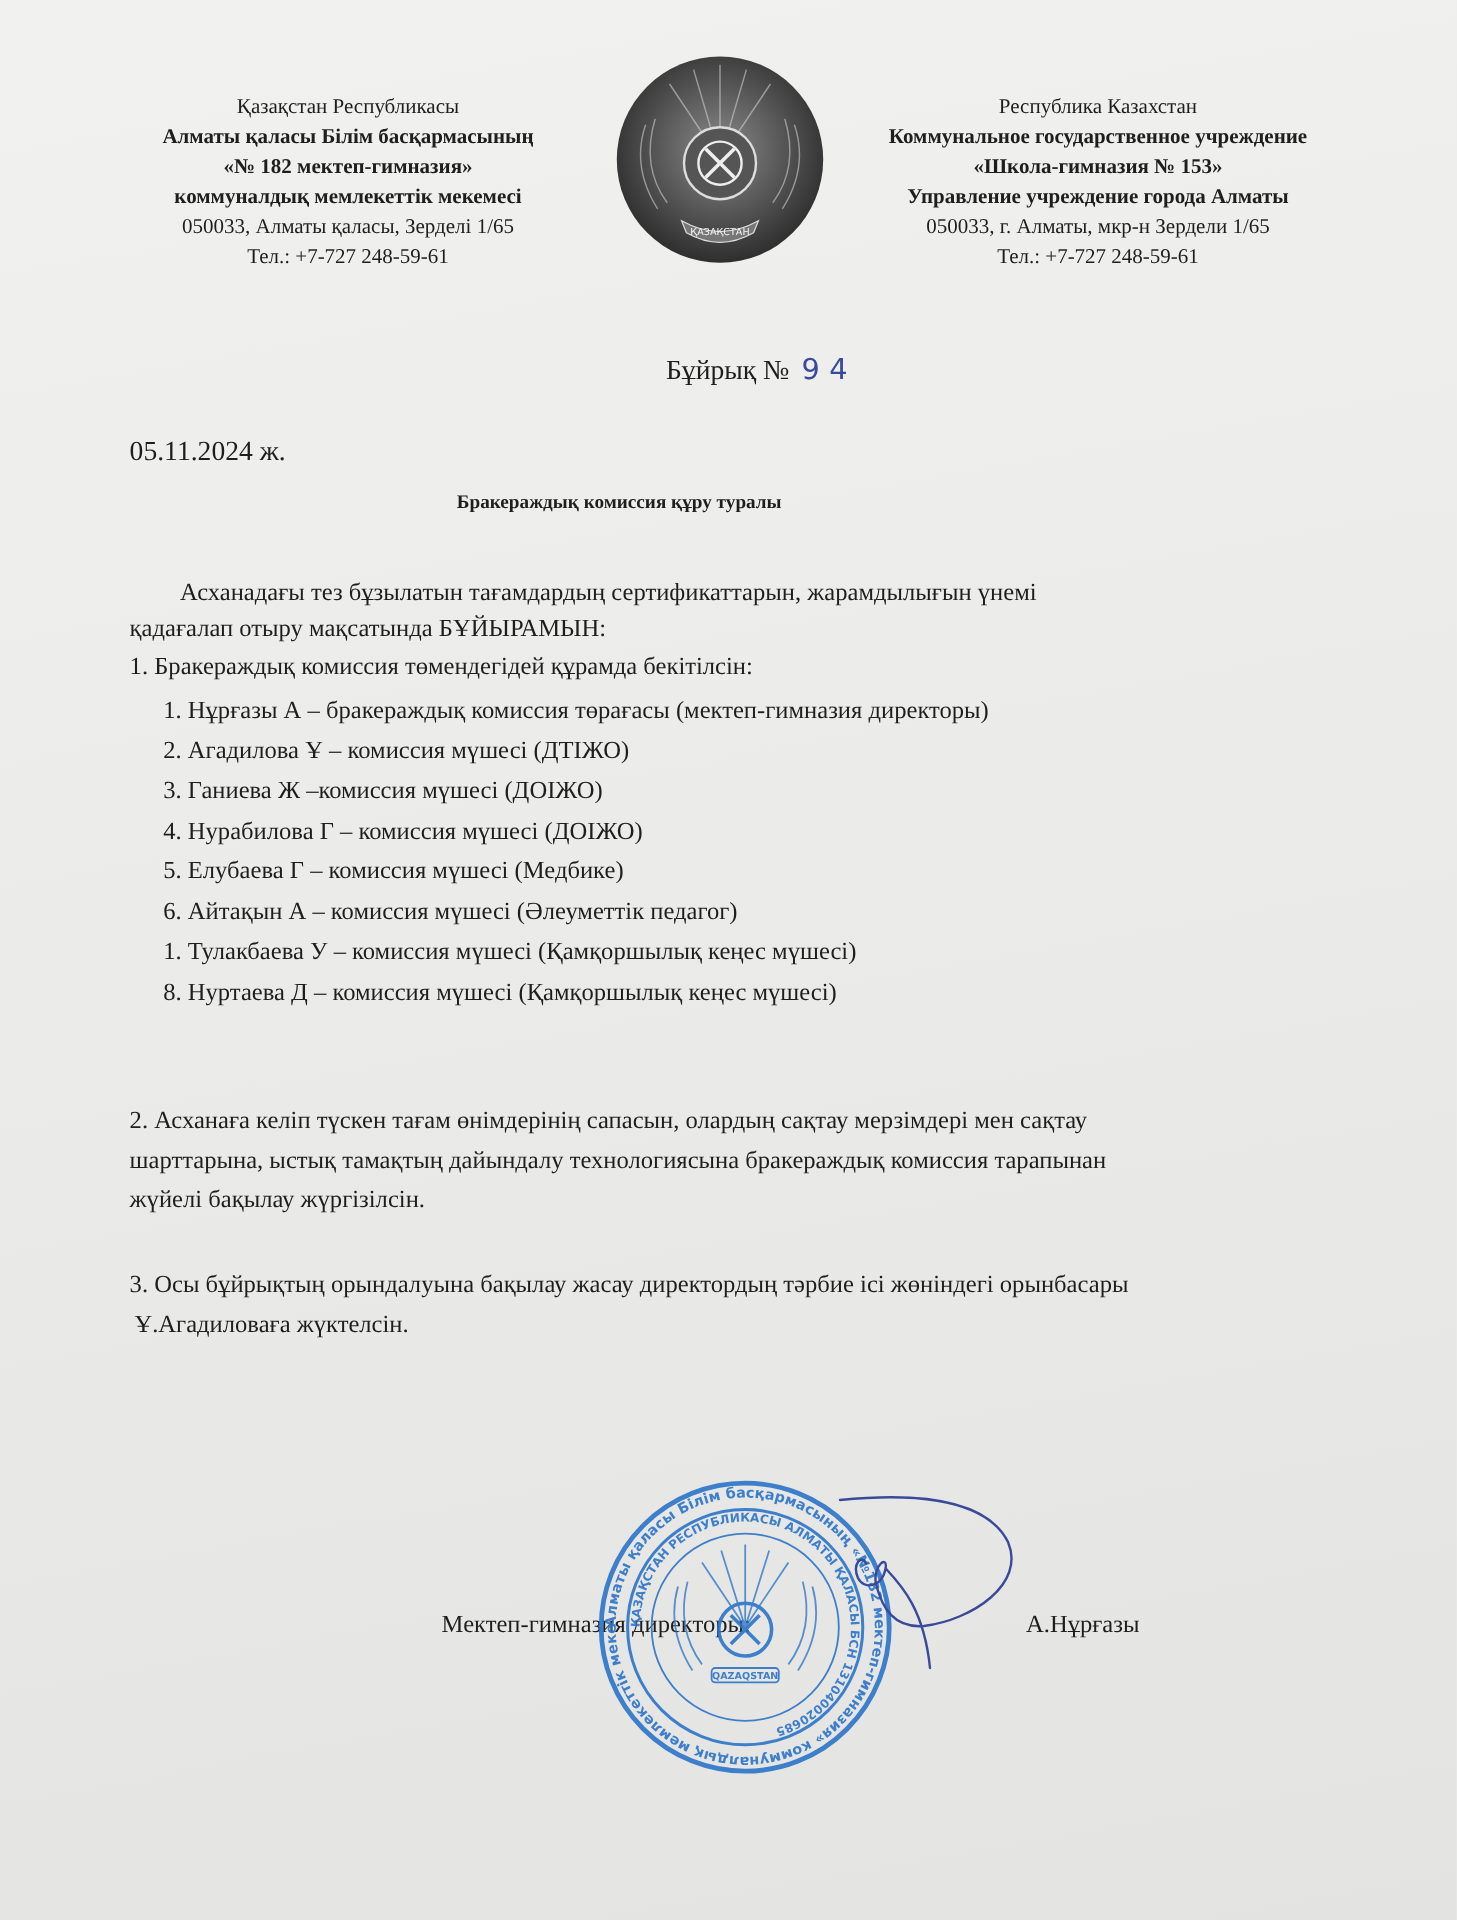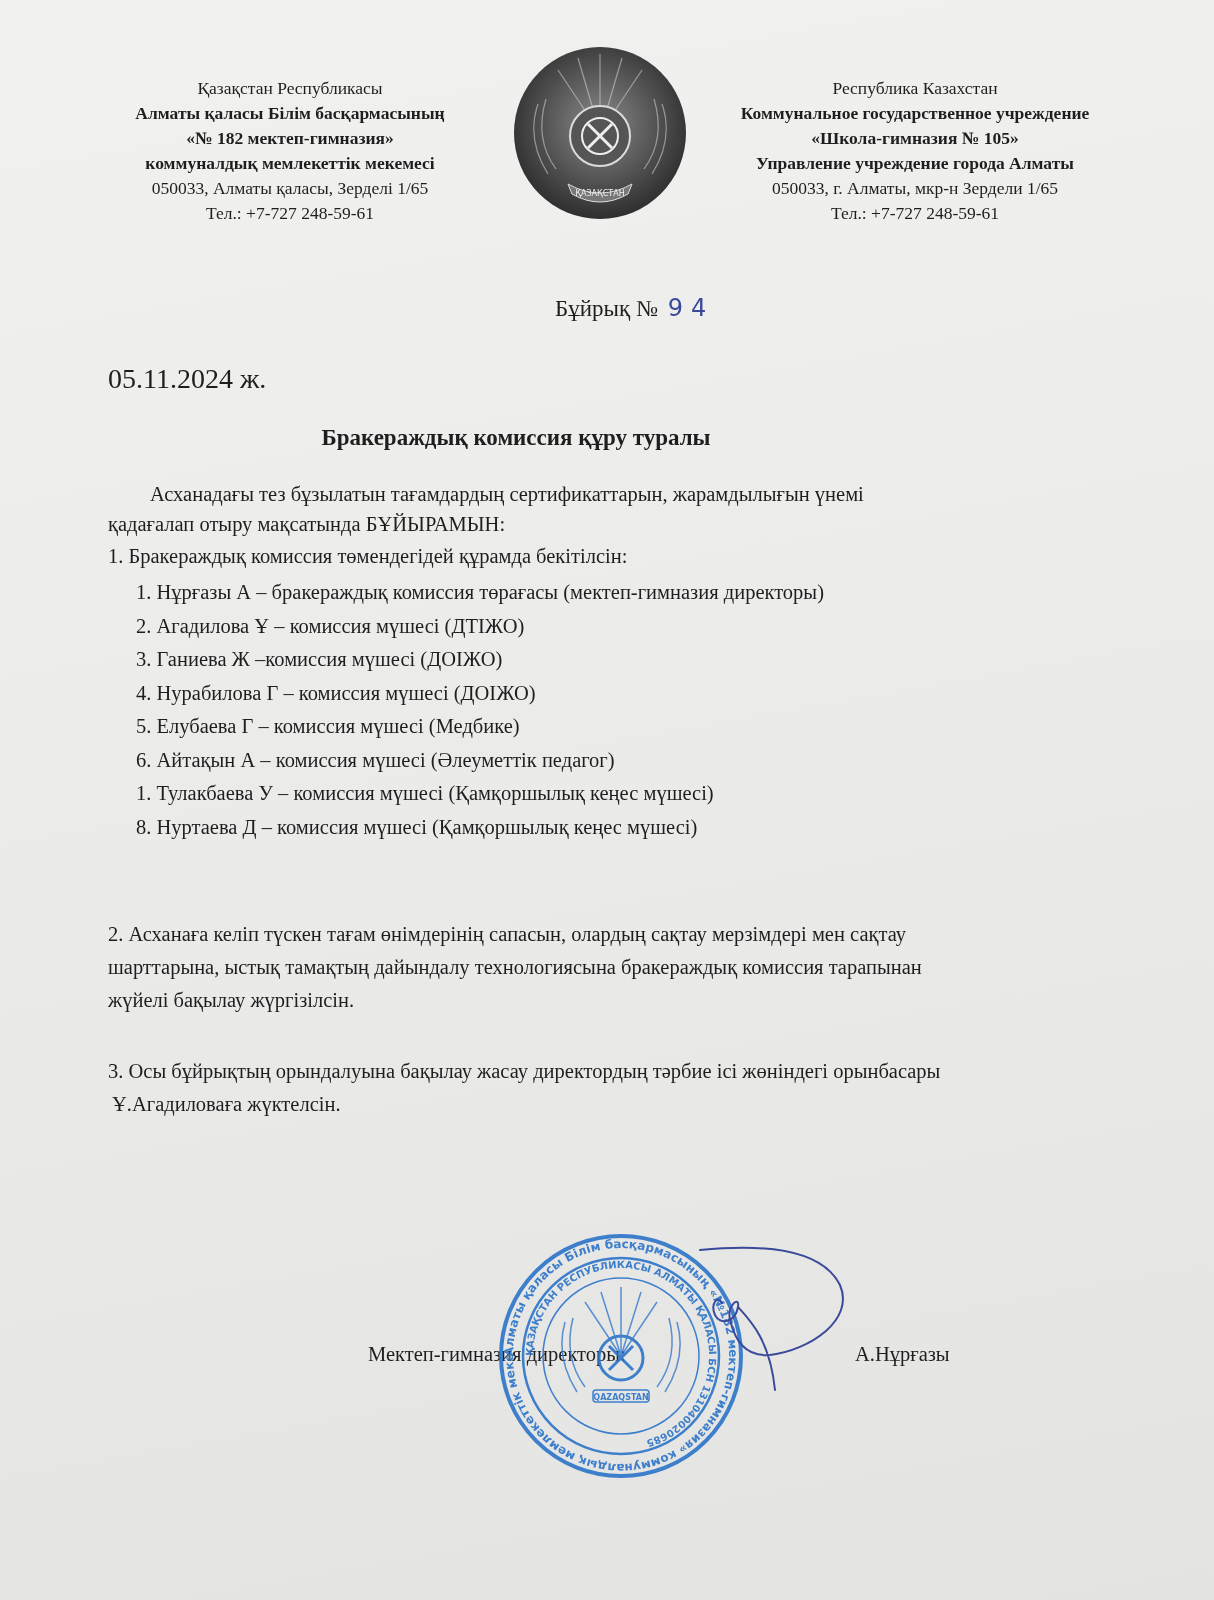--- a/index.html
+++ b/index.html
@@ -5,22 +5,22 @@
   html,body{margin:0;padding:0;}
   body{width:1214px;height:1600px;overflow:hidden;background:#eeeeee;font-family:"Liberation Serif",serif;color:#1e1e1e;position:relative;}
   .page{position:absolute;left:0;top:0;width:1214px;height:1600px;background:linear-gradient(170deg,#f1f1ef 0%,#e9e9e8 60%,#e3e3e2 100%);}
   .hdr{position:absolute;top:76px;text-align:center;font-size:17.5px;line-height:25px;}
   .hdr.left{left:95px;width:390px;}
   .hdr.right{left:700px;width:430px;}
   .hdr .b{font-weight:bold;}
   .emblem{position:absolute;left:508px;top:44px;width:184px;height:178px;}
   .order{position:absolute;left:555px;top:294px;font-size:23px;}
   .order .num{font-family:"DejaVu Sans",sans-serif;color:#3a4a9a;font-size:24px;margin-left:10px;letter-spacing:8px;}
-  .date{position:absolute;left:108px;top:363px;font-size:28px;}
-  .title{position:absolute;left:0;width:1032px;top:425px;text-align:center;font-size:23px;font-weight:bold;}
+  .date{position:absolute;left:108px;top:363px;font-size:23px;}
+  .title{position:absolute;left:0;width:1032px;top:410px;text-align:center;font-size:16px;font-weight:bold;}
   .p{position:absolute;font-size:20.5px;line-height:29px;}
   .list{position:absolute;left:136px;top:576px;font-size:20.5px;line-height:33.5px;}
   .sigline{position:absolute;top:1343px;font-size:20.5px;}
   .stamp{position:absolute;left:497px;top:1232px;width:248px;height:248px;opacity:0.9;}
   .signature{position:absolute;left:690px;top:1245px;width:180px;height:150px;}
 </style>
 </head>
 <body>
 
 <div class="page">
@@ -56,21 +56,21 @@
     <circle cx="92" cy="92" r="30" fill="#555" stroke="#ddd" stroke-width="2"></circle>
     <circle cx="92" cy="92" r="18" fill="none" stroke="#eee" stroke-width="2"></circle>
     <path d="M80 80 L104 104 M104 80 L80 104" stroke="#eee" stroke-width="3"></path>
     <path d="M60 140 Q92 158 124 140 L120 150 Q92 166 64 150 Z" fill="#777" stroke="#ddd" stroke-width="1"></path>
     <text x="92" y="152" text-anchor="middle" font-size="8" fill="#f0f0f0" font-family="DejaVu Sans, sans-serif">ҚАЗАҚСТАН</text>
   </svg>
 
   <div class="hdr right">
     <div>Республика  Казахстан</div>
     <div class="b">Коммунальное государственное учреждение</div>
-    <div class="b">«Школа-гимназия № 105»</div>
+    <div class="b">«Школа-гимназия № 153»</div>
     <div class="b">Управление учреждение города Алматы</div>
     <div>050033, г. Алматы, мкр-н  Зердели 1/65</div>
     <div>Тел.: +7-727 248-59-61</div>
   </div>
 
   <div class="order">
     <span>Бұйрық №</span><span class="num">94</span>
   </div>
 
   <div class="date">05.11.2024 ж.</div>

